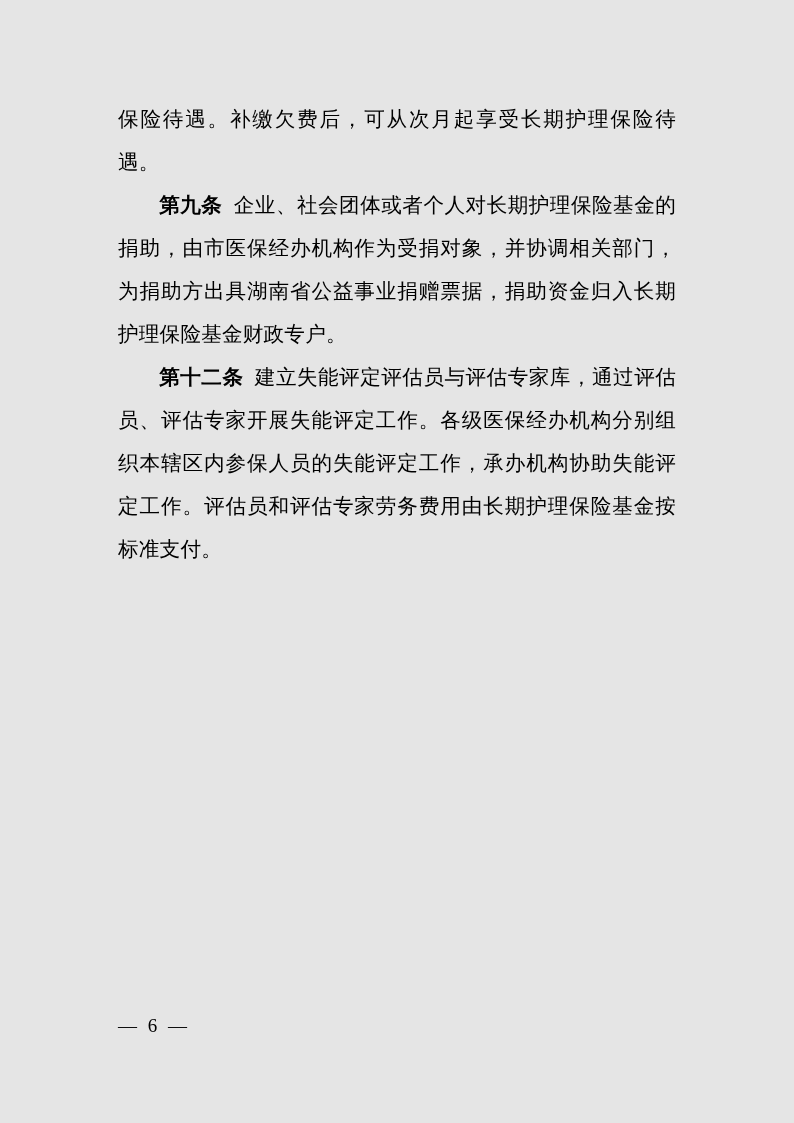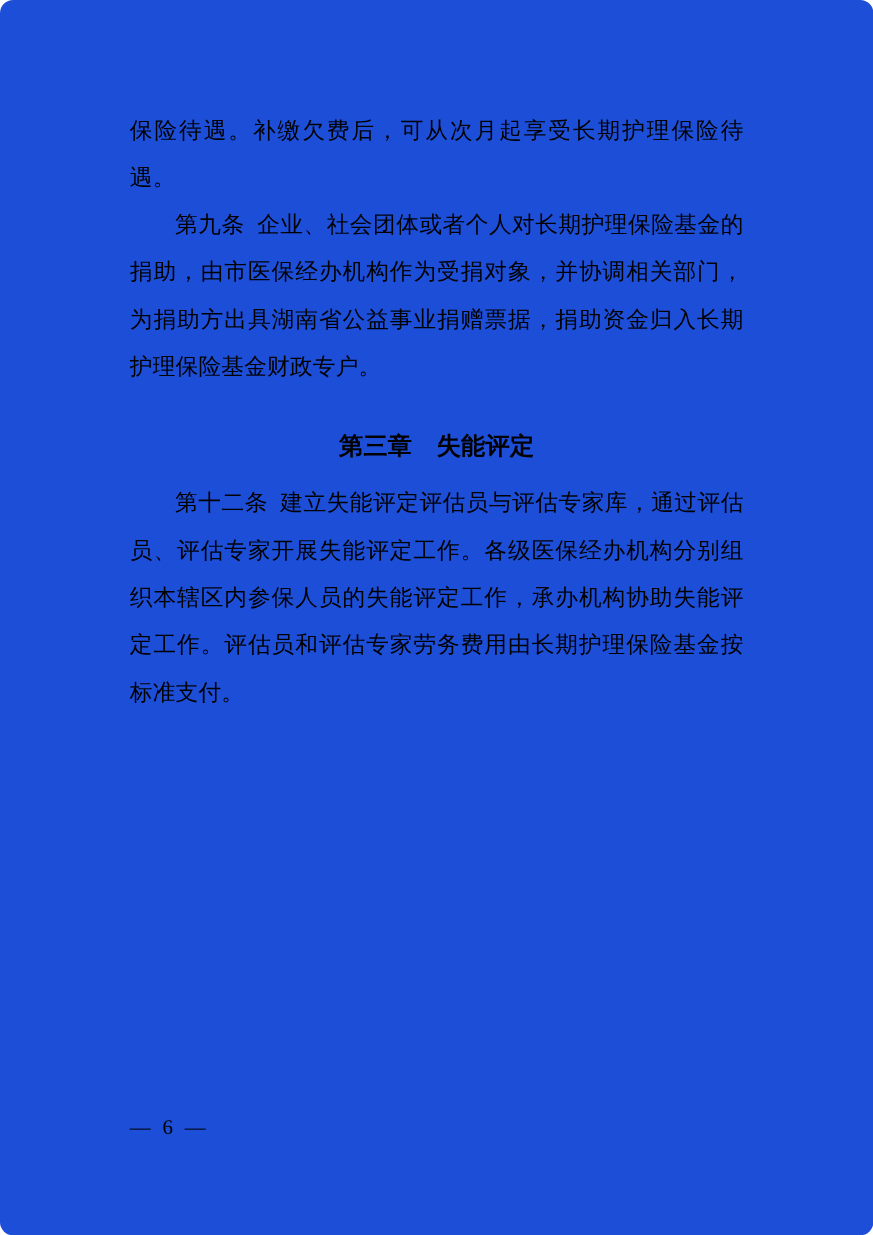--- a/index.html
+++ b/index.html
@@ -11,43 +11,42 @@
     width: 794px;
     height: 1123px;
     position: relative;
     font-family: "Liberation Serif", "DejaVu Serif", serif;
     color: #000000;
     overflow: hidden;
   }
   .page {
     position: absolute;
     inset: 0;
-    background: #1d4ed8;
-    border-radius: 12px;
+    background: #e5e5e5;
   }
   .content {
     position: absolute;
     left: 118px;
     top: 98px;
     width: 558px;
     font-size: 20.6px;
     line-height: 43px;
     text-align: justify;
     letter-spacing: 0.2px;
   }
   .para {
     margin: 0;
     padding: 0;
     text-indent: 2em;
   }
   .para.no-indent {
     text-indent: 0;
   }
   .article-num {
-    font-weight: normal;
+    font-weight: bold;
     margin-right: 0.55em;
   }
   .chapter-heading {
     margin: 28px 0 10px 0;
     padding: 0;
     text-align: center;
     text-indent: 0;
     font-size: 22px;
     font-weight: bold;
     line-height: 43px;
@@ -69,21 +68,20 @@
   <div class="content">
 
     <p class="para no-indent">
       <span>保险待遇。补缴欠费后，可从次月起享受长期护理保险待遇。</span>
     </p>
 
     <p class="para">
       <span class="article-num">第九条</span><span>企业、社会团体或者个人对长期护理保险基金的捐助，由市医保经办机构作为受捐对象，并协调相关部门，为捐助方出具湖南省公益事业捐赠票据，捐助资金归入长期护理保险基金财政专户。</span>
     </p>
 
-    <h2 class="chapter-heading">第三章　失能评定</h2>
 
 
 
     <p class="para">
       <span class="article-num">第十二条</span><span>建立失能评定评估员与评估专家库，通过评估员、评估专家开展失能评定工作。各级医保经办机构分别组织本辖区内参保人员的失能评定工作，承办机构协助失能评定工作。评估员和评估专家劳务费用由长期护理保险基金按标准支付。</span>
     </p>
 
   </div>
 
   <div class="footer">— 6 —</div>

